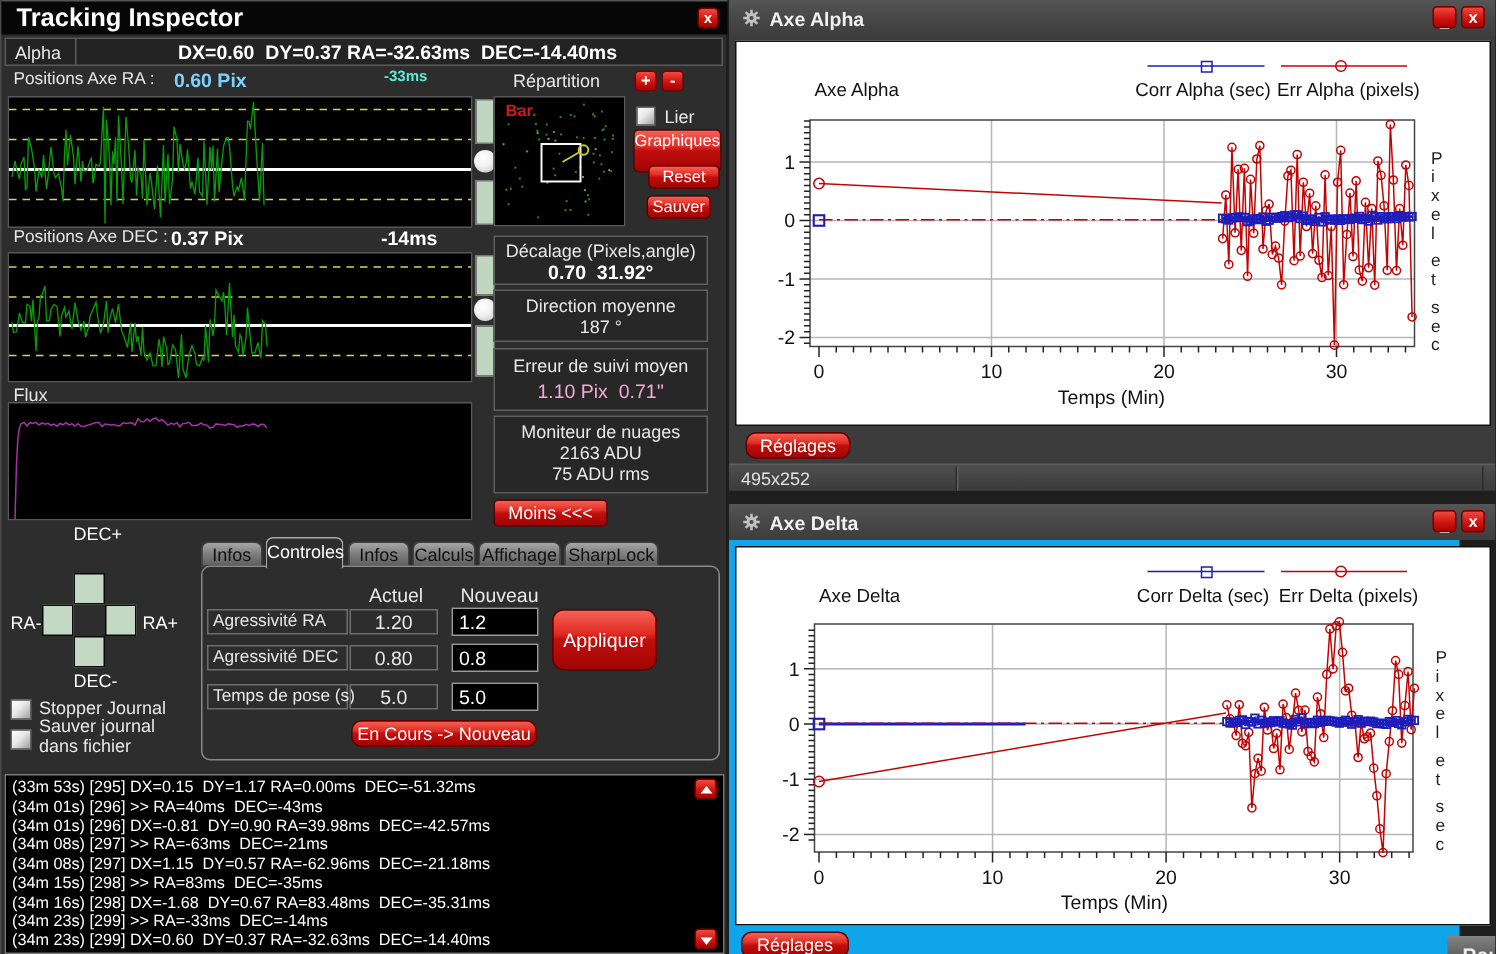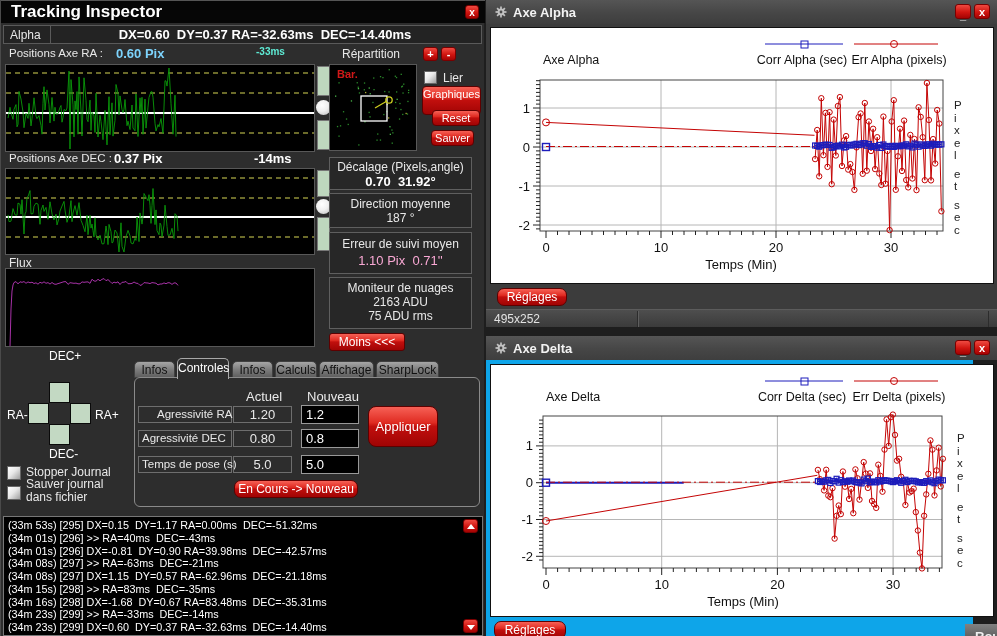--- a/index.html
+++ b/index.html
@@ -198,21 +198,21 @@
   <div class="abs" style="left:176px;top:358px;width:52px;height:21px;background:#2d2d2d;border:1px solid #a8a8a8;border-bottom:none;border-radius:5px 5px 0 0;color:#fff;font-size:12px;text-align:center;line-height:19px;z-index:3;">Controles</div>
   <div class="abs" style="left:231px;top:361px;width:41px;height:17px;background:linear-gradient(180deg,#a6a6a6,#7d7d7d 50%,#5f5f5f);border:1px solid #404040;border-radius:5px 5px 0 0;color:#111;font-size:12px;text-align:center;line-height:16px;">Infos</div>
   <div class="abs" style="left:274px;top:361px;width:42px;height:17px;background:linear-gradient(180deg,#a6a6a6,#7d7d7d 50%,#5f5f5f);border:1px solid #404040;border-radius:5px 5px 0 0;color:#111;font-size:12px;text-align:center;line-height:16px;">Calculs</div>
   <div class="abs" style="left:318px;top:361px;width:55px;height:17px;background:linear-gradient(180deg,#a6a6a6,#7d7d7d 50%,#5f5f5f);border:1px solid #404040;border-radius:5px 5px 0 0;color:#111;font-size:12px;text-align:center;line-height:16px;">Affichage</div>
   <div class="abs" style="left:375px;top:361px;width:63px;height:17px;background:linear-gradient(180deg,#a6a6a6,#7d7d7d 50%,#5f5f5f);border:1px solid #404040;border-radius:5px 5px 0 0;color:#111;font-size:12px;text-align:center;line-height:16px;">SharpLock</div>
 
   <div class="abs" style="left:133px;top:377px;width:346px;height:130px;border:1px solid #8a8a8a;border-radius:6px;background:#2d2d2d;"></div>
   <div class="abs" style="left:177px;top:375px;width:50px;height:4px;background:#2d2d2d;"></div>
   <div class="abs wt" style="left:245px;top:389px;font-size:13px;">Actuel</div>
   <div class="abs wt" style="left:306px;top:389px;font-size:13px;">Nouveau</div>
-  <div class="abs" style="left:137px;top:406px;width:94px;height:17px;border:1px solid #6e6e6e;color:#e8e8e8;font-size:11.5px;line-height:15px;padding-left:18px;white-space:nowrap;">Agressivité RA</div>
+  <div class="abs" style="left:137px;top:406px;width:94px;height:17px;border:1px solid #6e6e6e;color:#e8e8e8;font-size:11.5px;line-height:15px;padding-left:3px;white-space:nowrap;">Agressivité RA</div>
   <div class="abs" style="left:232px;top:406px;width:59px;height:17px;border:1px solid #6e6e6e;color:#e8e8e8;font-size:13px;line-height:15px;text-align:center;">1.20</div>
   <div class="abs" style="left:300px;top:405px;width:58px;height:19px;border:1px solid #999;background:#000;color:#fff;font-size:13px;line-height:17px;padding-left:4px;">1.2</div>
   <div class="abs" style="left:137px;top:430px;width:94px;height:17px;border:1px solid #6e6e6e;color:#e8e8e8;font-size:11.5px;line-height:15px;padding-left:3px;white-space:nowrap;">Agressivité DEC</div>
   <div class="abs" style="left:232px;top:430px;width:59px;height:17px;border:1px solid #6e6e6e;color:#e8e8e8;font-size:13px;line-height:15px;text-align:center;">0.80</div>
   <div class="abs" style="left:300px;top:429px;width:58px;height:19px;border:1px solid #999;background:#000;color:#fff;font-size:13px;line-height:17px;padding-left:4px;">0.8</div>
   <div class="abs" style="left:137px;top:456px;width:94px;height:17px;border:1px solid #6e6e6e;color:#e8e8e8;font-size:11.5px;line-height:15px;padding-left:3px;white-space:nowrap;">Temps de pose (s)</div>
   <div class="abs" style="left:232px;top:456px;width:59px;height:17px;border:1px solid #6e6e6e;color:#e8e8e8;font-size:13px;line-height:15px;text-align:center;">5.0</div>
   <div class="abs" style="left:300px;top:455px;width:58px;height:19px;border:1px solid #999;background:#000;color:#fff;font-size:13px;line-height:17px;padding-left:4px;">5.0</div>
   <div class="abs redbtn" style="left:367px;top:406px;width:70px;height:41px;font-size:13px;line-height:39px;border-radius:8px;">Appliquer</div>
   <div class="abs redbtn" style="left:233px;top:480px;width:124px;height:18px;font-size:12px;line-height:16px;border-radius:7px;">En Cours -&gt; Nouveau</div>

